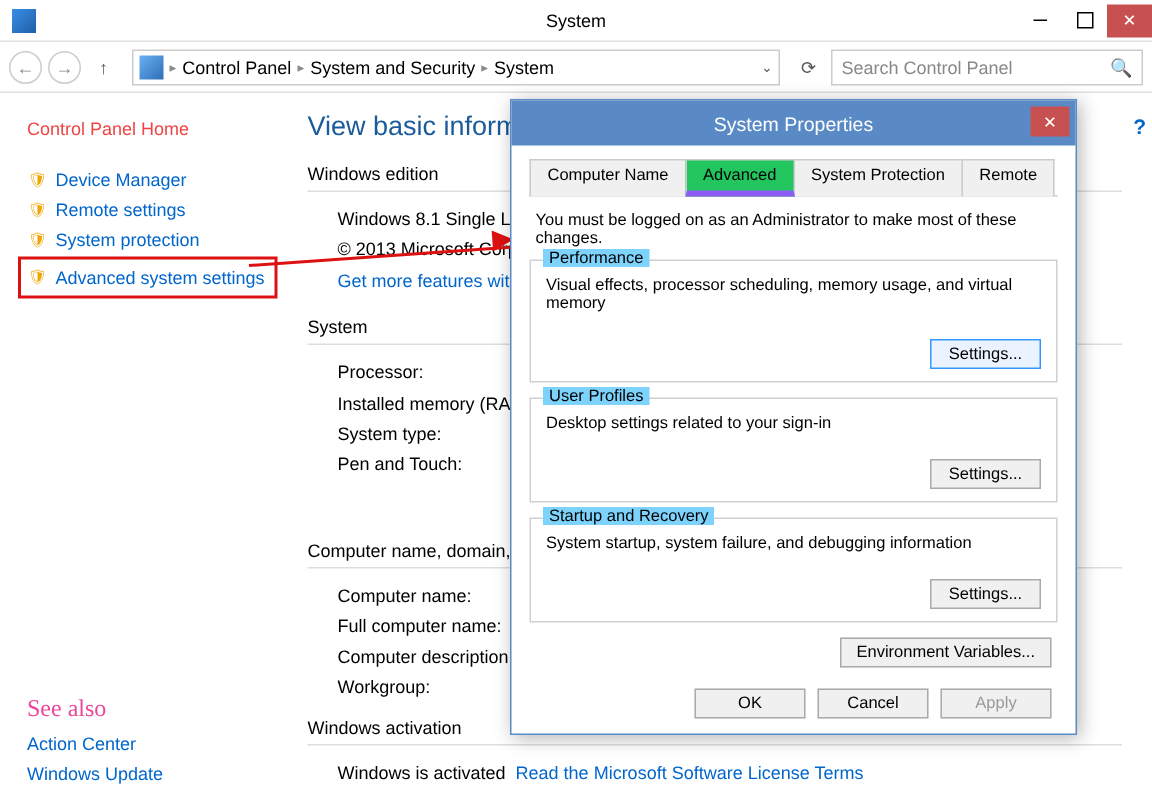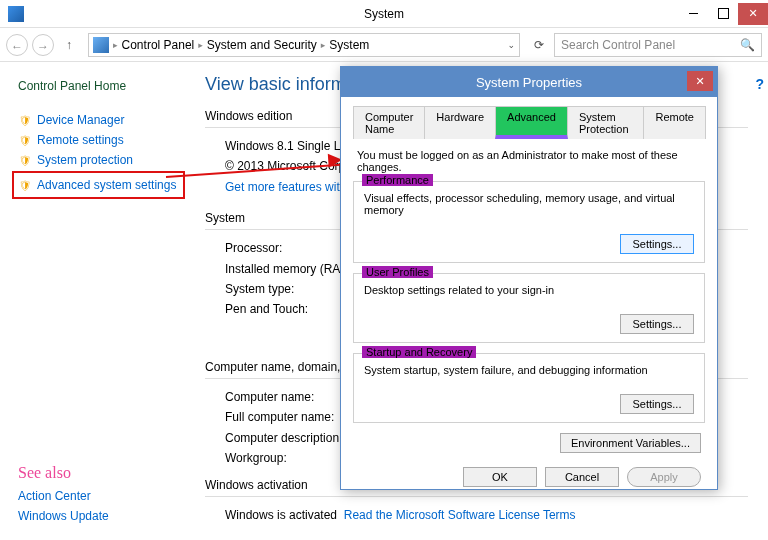--- a/index.html
+++ b/index.html
@@ -26,21 +26,21 @@
 .bc-item { color: #000; }
 .bc-drop { margin-left: auto; color: #555; font-size: 9px; }
 .refresh { width: 22px; height: 22px; display: flex; align-items: center; justify-content: center; color: #555; }
 .search { width: 208px; height: 24px; border: 1px solid #ccc; display: flex; align-items: center; padding: 0 6px; color: #888; position: relative; }
 .search .mag { position: absolute; right: 6px; }
 
 
 .body-area { display: flex; height: calc(540px - 62px); }
 .sidebar { width: 195px; padding: 14px 10px 10px 18px; background: #fff; }
 .sb-link { color: #0066cc; font-size: 12px; padding: 3px 0; display: flex; align-items: center; gap: 5px; cursor: pointer; }
-.sb-link.hdr { color: #14532d; margin-bottom: 14px; }
+.sb-link.hdr { color: #ef4444; margin-bottom: 14px; }
 .sb-ico { width: 14px; height: 14px; display: flex; align-items: center; justify-content: center; font-size: 10px; }
 .shield { color: #f0a500; }
 .highlight-box { border: 2.5px solid #d11; padding: 2px 4px; margin-left: -6px; margin-top: 1px; }
 .see-also { margin-top: 265px; color: #ec4899; font-size: 16px; margin-bottom: 4px; font-family: Liberation Serif, serif; }
 
 
 .main { flex: 1; padding: 12px 20px 10px 10px; position: relative; }
 .page-heading { color: #1a5b9c; font-size: 18px; font-weight: 400; margin-bottom: 14px; }
 .section-hdr { font-size: 12px; color: #000; margin: 8px 0 4px 0; }
 .divider { border-top: 1px solid #ddd; margin: 2px 0 8px 0; }
@@ -56,27 +56,27 @@
 
 .dialog { position: absolute; left: 340px; top: 66px; width: 378px; height: 424px; background: #fff; border: 1px solid #5a8ac6; box-shadow: 2px 2px 12px rgba(0,0,0,0.3); z-index: 10; }
 .dlg-title { height: 30px; background: #5a8ac6; color: #fff; display: flex; align-items: center; justify-content: center; position: relative; font-size: 13px; }
 .dlg-close { position: absolute; right: 4px; top: 4px; width: 26px; height: 20px; background: #c75050; color: #fff; display: flex; align-items: center; justify-content: center; font-size: 11px; cursor: pointer; }
 .dlg-body { padding: 8px 12px 10px 12px; }
 .tabs { display: flex; border-bottom: 1px solid #ccc; font-size: 11px; }
 .tab { padding: 4px 11px; border: 1px solid #ccc; border-bottom: none; background: #f0f0f0; margin-right: -1px; cursor: pointer; position: relative; top: 1px; }
 .tab.active { background: #22c55e; border-bottom: 4px solid #8b5cf6; z-index: 1; }
 .dlg-text { font-size: 11px; padding: 10px 4px 8px 4px; }
 .groupbox { border: 1px solid #d0d0d0; padding: 10px 10px 8px 10px; margin-bottom: 10px; position: relative; font-size: 11px; }
-.groupbox .legend { position: absolute; top: -8px; left: 8px; background: #a21caf; padding: 0 4px; font-size: 11px; }
+.groupbox .legend { position: absolute; top: -8px; left: 8px; background: #7dd3fc; padding: 0 4px; font-size: 11px; }
 .groupbox .desc { margin-bottom: 18px; }
 .btn { font-size: 11px; padding: 3px 10px; border: 1px solid #aaa; background: #f0f0f0; cursor: pointer; min-width: 74px; }
 .btn.right { float: right; }
 .btn.hl { border: 1px solid #3399ff; background: #eaf3ff; }
 .dlg-actions { display: flex; justify-content: flex-end; gap: 8px; margin-top: 6px; padding: 0 4px; }
-.btn.disabled { color: #999; border-radius: 10px; }
+.btn.disabled { color: #999; }
 .clearfix::after { content: ""; display: table; clear: both; }
 </style>
 </head>
 <body>
 
 <div class="titlebar">
   <div class="icon"></div>
   <div class="title">System</div>
   <div class="win-controls">
     <div class="win-btn min"></div>
@@ -178,21 +178,20 @@
 </div>
 
 <div class="dialog">
   <div class="dlg-title">
     <span>System Properties</span>
     <div class="dlg-close">✕</div>
   </div>
   <div class="dlg-body">
     <div class="tabs">
       <div class="tab">Computer Name</div>
-      <div class="tab">Hardware</div>
       <div class="tab active">Advanced</div>
       <div class="tab">System Protection</div>
       <div class="tab">Remote</div>
     </div>
     <div class="dlg-text">You must be logged on as an Administrator to make most of these changes.</div>
 
     <div class="groupbox clearfix">
       <div class="legend">Performance</div>
       <div class="desc">Visual effects, processor scheduling, memory usage, and virtual memory</div>
       <button class="btn right hl">Settings...</button>

